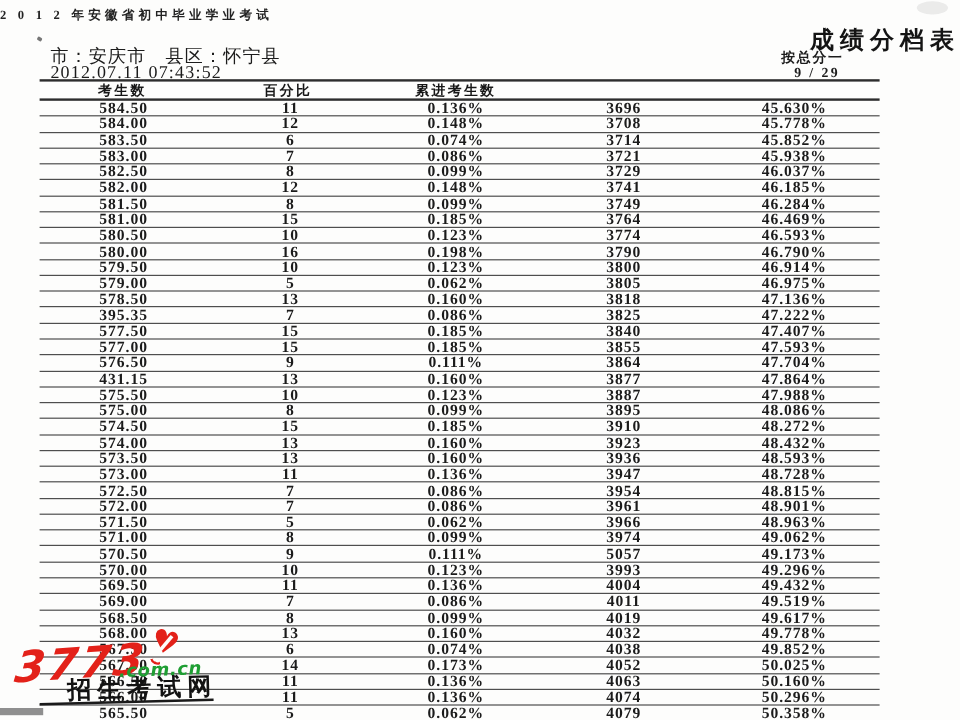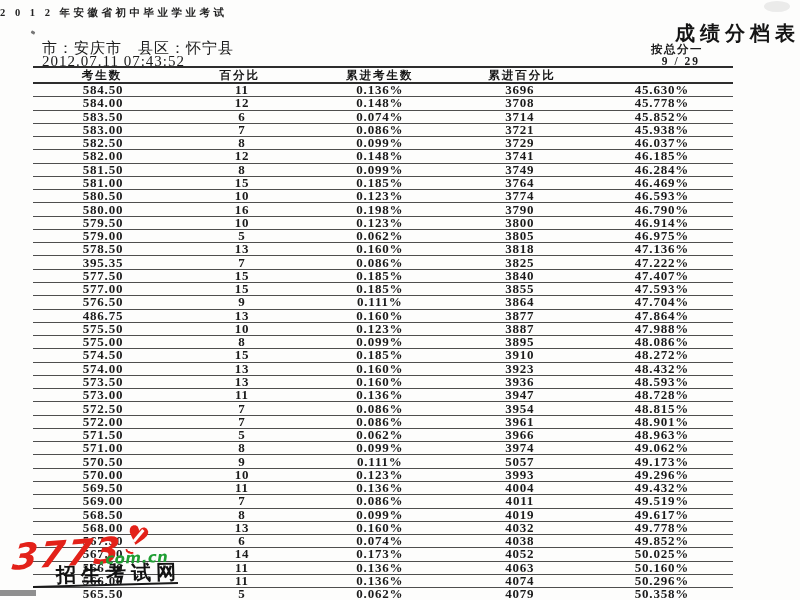--- a/index.html
+++ b/index.html
@@ -114,21 +114,20 @@
   <div class="meta-right">
     <div>按总分一</div>
     <div class="pageno">9 / 29</div>
   </div>
 
   <div class="score-table">
     <div class="thead">
       <span class="cell c1">考生数</span>
       <span class="cell c2">百分比</span>
       <span class="cell c3">累进考生数</span>
-      <span class="cell c4">累进百分比</span>
     </div>
     <div>
         <div class="trow">
           <span class="cell c0">584.50</span>
           <span class="cell c1">11</span>
           <span class="cell c2">0.136%</span>
           <span class="cell c3">3696</span>
           <span class="cell c4">45.630%</span>
         </div>
         <div class="trow">
@@ -237,21 +236,21 @@
           <span class="cell c4">47.593%</span>
         </div>
         <div class="trow">
           <span class="cell c0">576.50</span>
           <span class="cell c1">9</span>
           <span class="cell c2">0.111%</span>
           <span class="cell c3">3864</span>
           <span class="cell c4">47.704%</span>
         </div>
         <div class="trow">
-          <span class="cell c0">486.75</span>
+          <span class="cell c0">431.15</span>
           <span class="cell c1">13</span>
           <span class="cell c2">0.160%</span>
           <span class="cell c3">3877</span>
           <span class="cell c4">47.864%</span>
         </div>
         <div class="trow">
           <span class="cell c0">575.50</span>
           <span class="cell c1">10</span>
           <span class="cell c2">0.123%</span>
           <span class="cell c3">3887</span>

